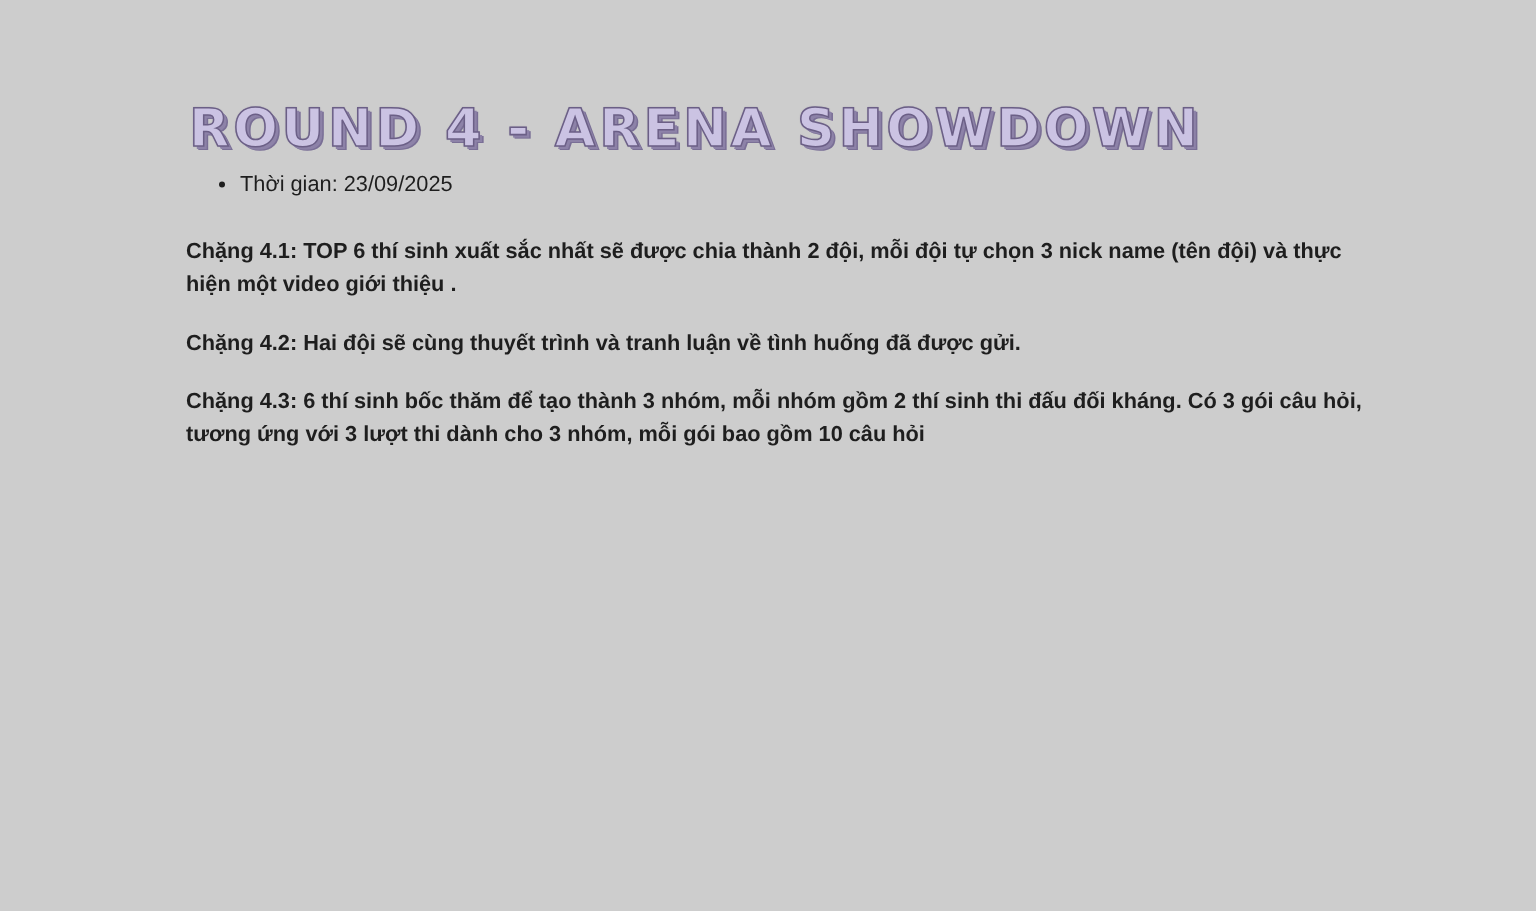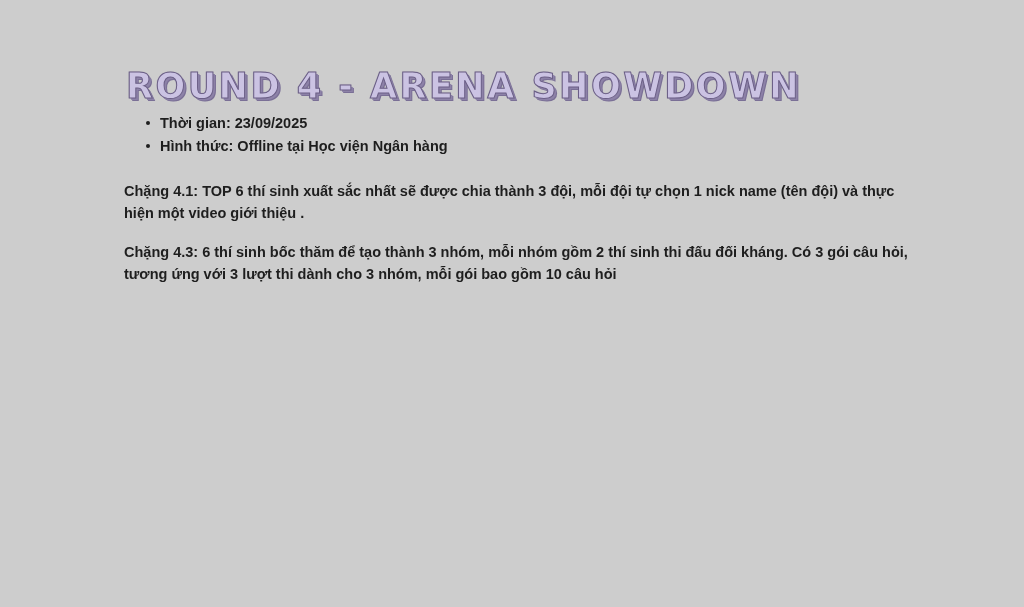--- a/index.html
+++ b/index.html
@@ -46,21 +46,21 @@
     color: #2b2b2b;
   }
   ul.bullets {
     margin: 0 0 0 22px;
     padding: 0;
     list-style: none;
   }
   ul.bullets li {
     position: relative;
     font-size: 14.5px;
-    font-weight: bold;
+    font-weight: normal;
     line-height: 23px;
     color: #1e1e1e;
     padding-left: 14px;
   }
   ul.bullets li::before {
     content: "";
     position: absolute;
     left: 0;
     top: 9px;
     width: 4px;
@@ -88,27 +88,29 @@
 <div class="page">
 
   <div class="title-wrap">
     <h1 class="title">ROUND 4 - ARENA SHOWDOWN</h1>
   </div>
 
   <div class="content">
 
     <ul class="bullets">
       <li>Thời gian: 23/09/2025</li>
-      <li>Hình thức: Offline tại Học viện Ngân hàng</li>
     </ul>
 
     <p class="para first">
-      <span class="sub-line">Chặng 4.1: TOP 6 thí sinh xuất sắc nhất sẽ được chia thành 3 đội, mỗi đội tự chọn 1 nick name (tên đội) và thực hiện một video giới thiệu .</span>
+      <span class="sub-line">Chặng 4.1: TOP 6 thí sinh xuất sắc nhất sẽ được chia thành 2 đội, mỗi đội tự chọn 3 nick name (tên đội) và thực hiện một video giới thiệu .</span>
     </p>
 
+    <p class="para">
+      <span class="sub-line">Chặng 4.2: Hai đội sẽ cùng thuyết trình và tranh luận về tình huống đã được gửi.</span>
+    </p>
 
     <p class="para">
       <span class="sub-line">Chặng 4.3: 6 thí sinh bốc thăm để tạo thành 3 nhóm, mỗi nhóm gồm 2 thí sinh thi đấu đối kháng. Có 3 gói câu hỏi, tương ứng với 3 lượt thi dành cho 3 nhóm, mỗi gói bao gồm 10 câu hỏi</span>
     </p>
 
 
   </div>
 </div>
 
 </body></html>

